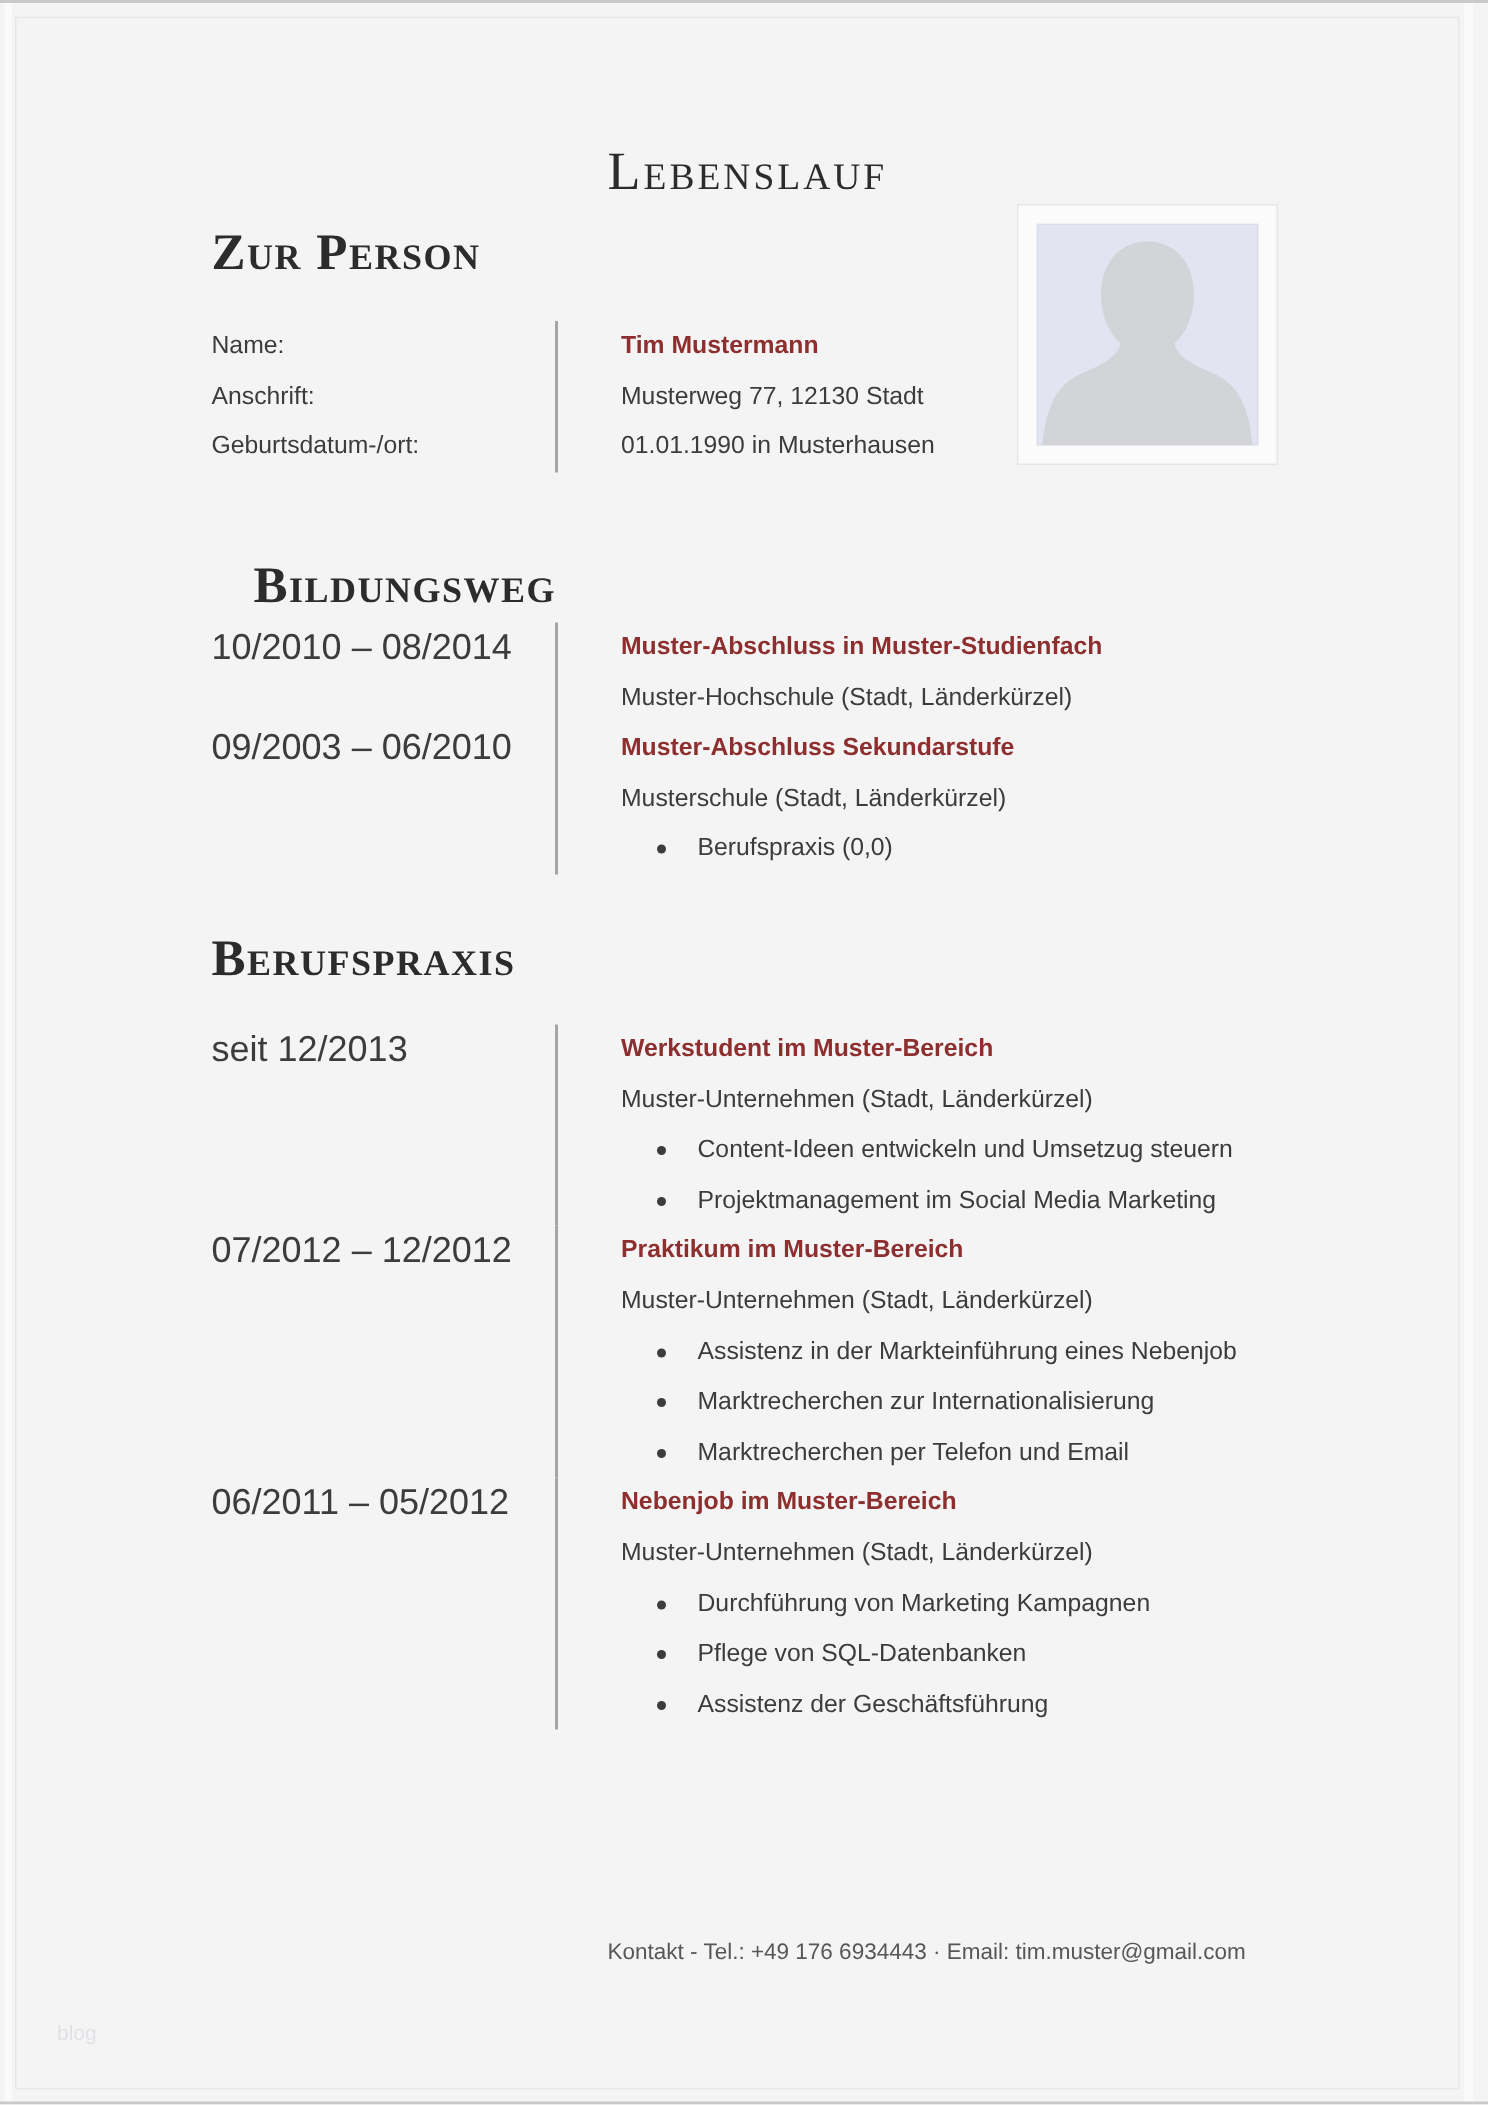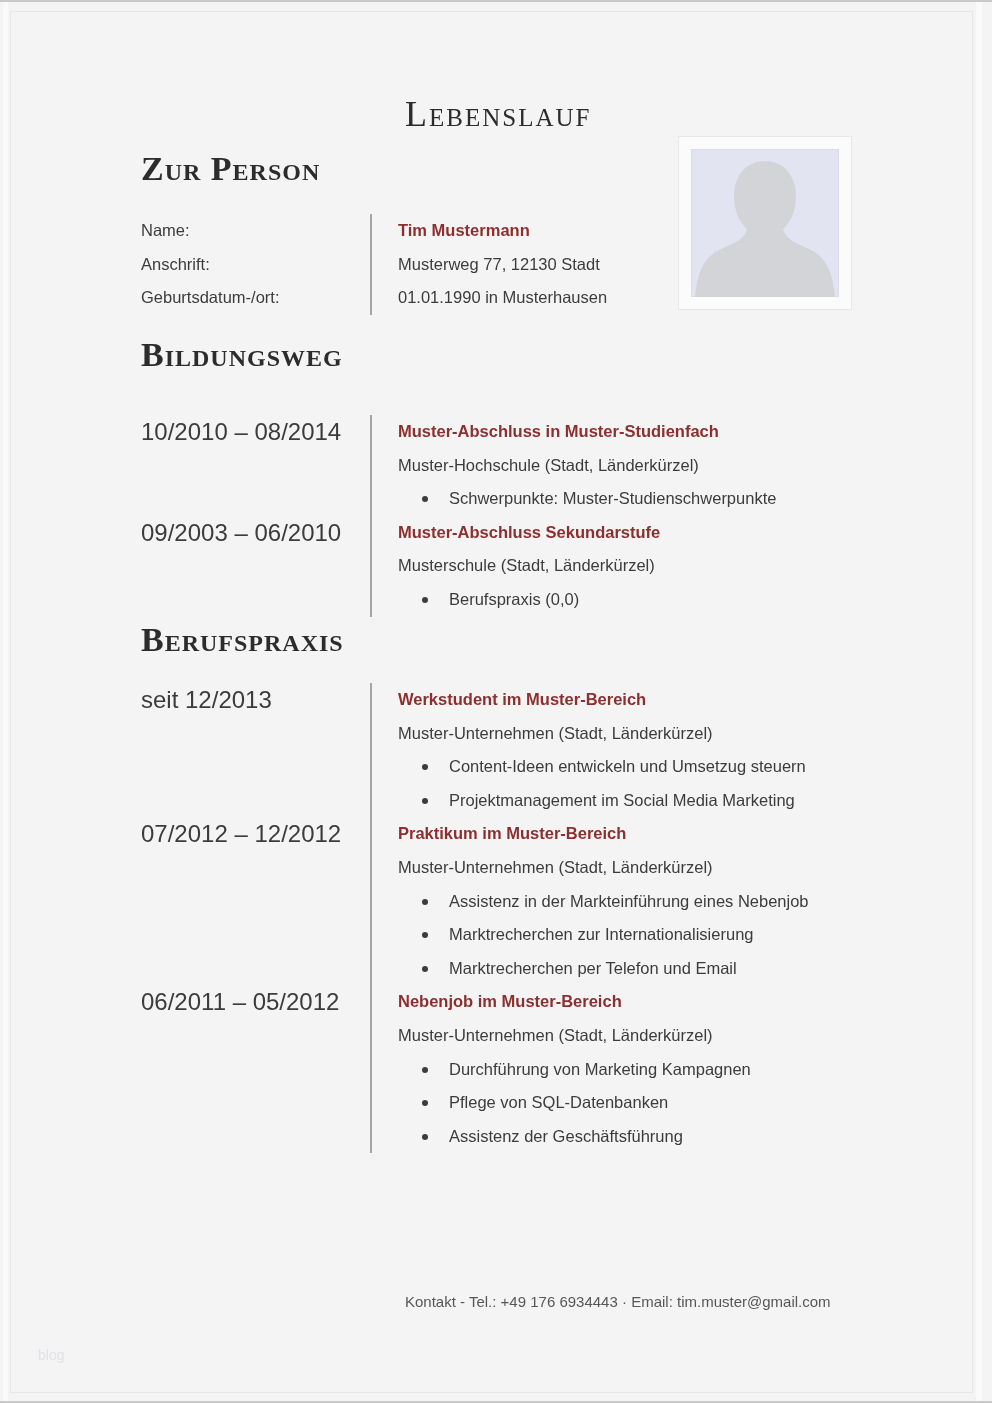--- a/index.html
+++ b/index.html
@@ -35,31 +35,31 @@
   .sec-heading {
     position: absolute; left: 141px; margin: 0;
     font-family: "Liberation Serif", "DejaVu Serif", serif;
     font-variant: small-caps;
     font-weight: 700;
     font-size: 34px; line-height: 1;
     letter-spacing: 1px;
     color: var(--heading, #2c2c2c);
   }
   .sec-heading.person     { top: 152px; }
-  .sec-heading.education  { top: 338px; }
+  .sec-heading.education  { top: 374px; margin-left: 28px; }
   .sec-heading.experience { top: 623px; }
 
   
   .cols { position: absolute; left: 141px; width: 740px; }
   .cols.person-rows     { top: 214px; }
   .cols.education-rows  { top: 415px; }
   .cols.experience-rows { top: 683px; }
   .entry { display: flex; align-items: flex-start; }
   .entry .left  { width: 229px; flex-shrink: 0; }
-  .entry .right { flex: 1; border-left: 2px solid var(--divider, #a5a5a6); padding-left: 26px; }
+  .entry .right { flex: 1; border-left: 2px solid var(--divider, #a5a5a6); padding-left: 42px; }
   .label  { font-size: 16.5px; line-height: 33.6px; white-space: nowrap; }
   .period { font-size: 24px;   line-height: 33.6px; white-space: nowrap; }
   .line   { font-size: 16.5px; line-height: 33.6px; white-space: nowrap; }
   .line.title { font-weight: 700; color: var(--accent, #8e2f2f); }
   ul.bullets { margin: 0; padding: 0; list-style: none; }
   ul.bullets li { position: relative; padding-left: 51px; }
   ul.bullets li::before {
     content: ""; position: absolute; left: 24px; top: 14px;
     width: 6px; height: 6px; border-radius: 50%;
     background: var(--text, #3c3c3c);
@@ -132,23 +132,20 @@
 
   <h2 class="sec-heading education">Bildungsweg</h2>
   <div class="cols education-rows">
     <div class="entry">
       <div class="left">
         <div class="period">10/2010 – 08/2014</div>
       </div>
       <div class="right">
         <div class="line title">Muster-Abschluss in Muster-Studienfach</div>
         <div class="line">Muster-Hochschule (Stadt, Länderkürzel)</div>
-        <ul class="bullets">
-          <li class="line">Schwerpunkte: Muster-Studienschwerpunkte</li>
-        </ul>
       </div>
     </div>
     <div class="entry">
       <div class="left">
         <div class="period">09/2003 – 06/2010</div>
       </div>
       <div class="right">
         <div class="line title">Muster-Abschluss Sekundarstufe</div>
         <div class="line">Musterschule (Stadt, Länderkürzel)</div>
         <ul class="bullets">

